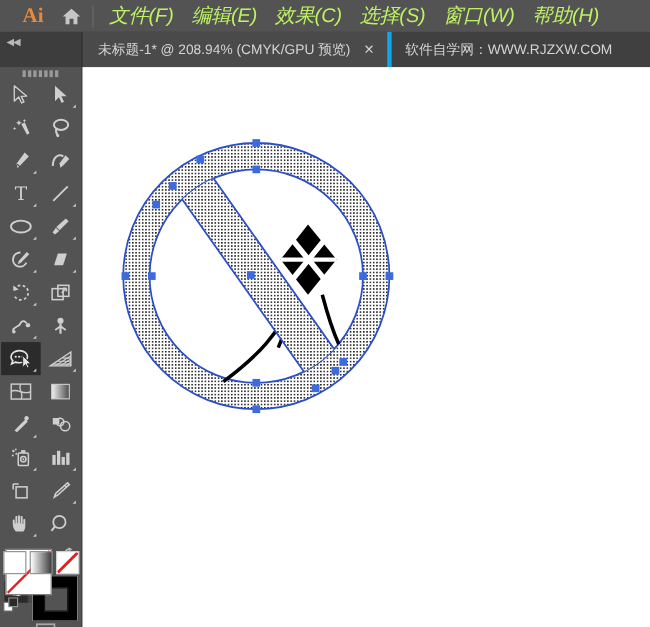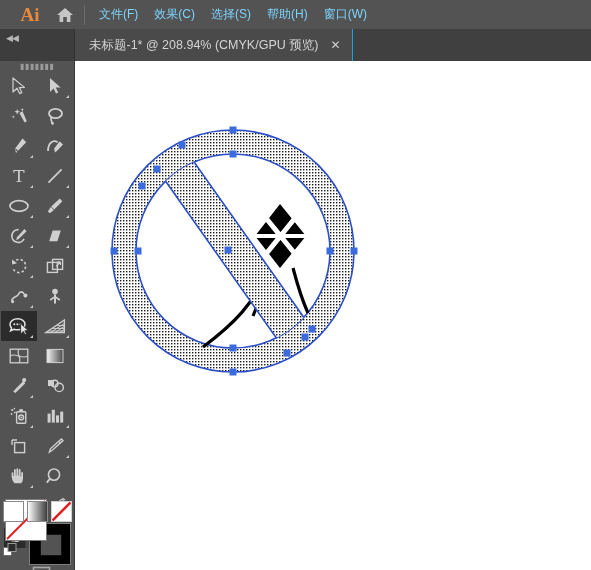--- a/index.html
+++ b/index.html
@@ -27,21 +27,21 @@
   .home-btn {
     width:34px; height:29px;
     display:flex; align-items:center; justify-content:center;
   }
   .menu-div {
     width:1px; height:20px; background:#6b6b6b; margin:0 6px 0 2px;
   }
   .menu-items { display:flex; align-items:center; height:29px; }
   .menu-item {
     padding:0 8px; height:29px; line-height:29px;
-    font-size:12px; color:#7dd3fc; white-space:nowrap; cursor:default;
+    font-size:18px; color:#bef264; white-space:nowrap; cursor:default;font-style:italic;
   }
 
   
   .tabbar {
     position:absolute; left:0; top:29px; width:591px; height:32px;
     background:#404040;
     display:flex; align-items:stretch;
   }
   .tb-left {
     width:75px; height:32px; background:#3d3d3d;
@@ -49,21 +49,21 @@
     position:relative;
   }
   .tb-collapse {
     position:absolute; left:6px; top:4px;
     font-size:9px; color:#b8b8b8; letter-spacing:-1px;
   }
   .doc-tab {
     background:#4a4a4a; height:32px;
     display:flex; align-items:center; gap:10px;
     padding:0 10px 0 14px;
-    border-right:1px solid #0ea5e9;
+    border-right:4px solid #0ea5e9;
   }
   .doc-tab-title { font-size:12.5px; color:#d4d4d4; white-space:nowrap; }
   .doc-tab-close { font-size:12px; color:#cfcfcf; cursor:pointer; padding:0 2px; }
   .promo {
     display:flex; align-items:center; padding:0 12px;
     font-size:12.5px; color:#d4d4d4; white-space:nowrap;
   }
 
   
   .toolbar {
@@ -160,35 +160,37 @@
   <div class="menubar">
     <div class="ai-logo">Ai</div>
     <div class="home-btn">
       <svg width="20" height="18" viewBox="0 0 20 18">
         <path d="M10 2 L18 9 L15.4 9 L15.4 16 L11.8 16 L11.8 11 L8.2 11 L8.2 16 L4.6 16 L4.6 9 L2 9 Z" fill="#c6c6c6"></path>
       </svg>
     </div>
     <div class="menu-div"></div>
     <div class="menu-items">
       <div class="menu-item">文件(F)</div>
+      <div class="menu-item">编辑(E)</div>
       <div class="menu-item">效果(C)</div>
       <div class="menu-item">选择(S)</div>
+      <div class="menu-item">窗口(W)</div>
       <div class="menu-item">帮助(H)</div>
-      <div class="menu-item">窗口(W)</div>
     </div>
   </div>
 
   <div class="tabbar">
     <div class="tb-left">
       <span class="tb-collapse">◀◀</span>
     </div>
     <div class="doc-tab">
       <span class="doc-tab-title">未标题-1* @ 208.94% (CMYK/GPU 预览)</span>
       <span class="doc-tab-close">✕</span>
     </div>
+    <div class="promo">软件自学网：WWW.RJZXW.COM</div>
   </div>
 
   <div class="toolbar">
     <div class="tb-grip">
       <span>▮▮▮▮▮▮▮</span>
     </div>
 
     <div class="tool-grid">
 
       <div class="tool">

